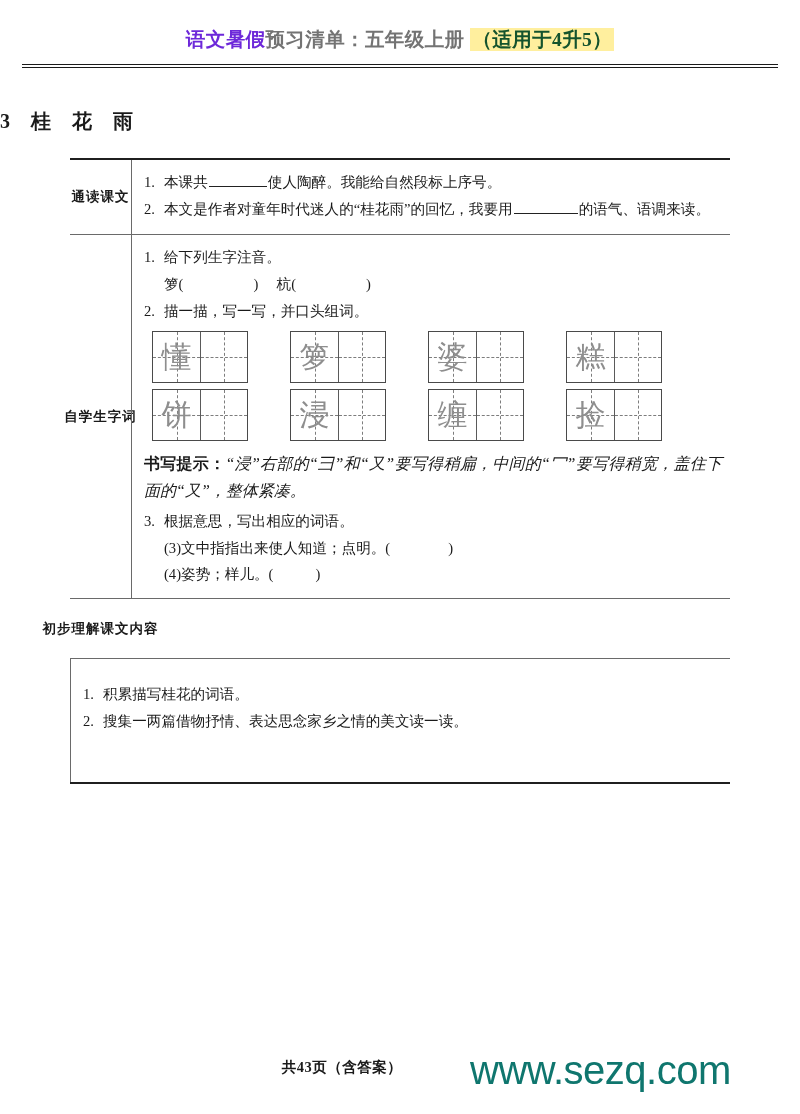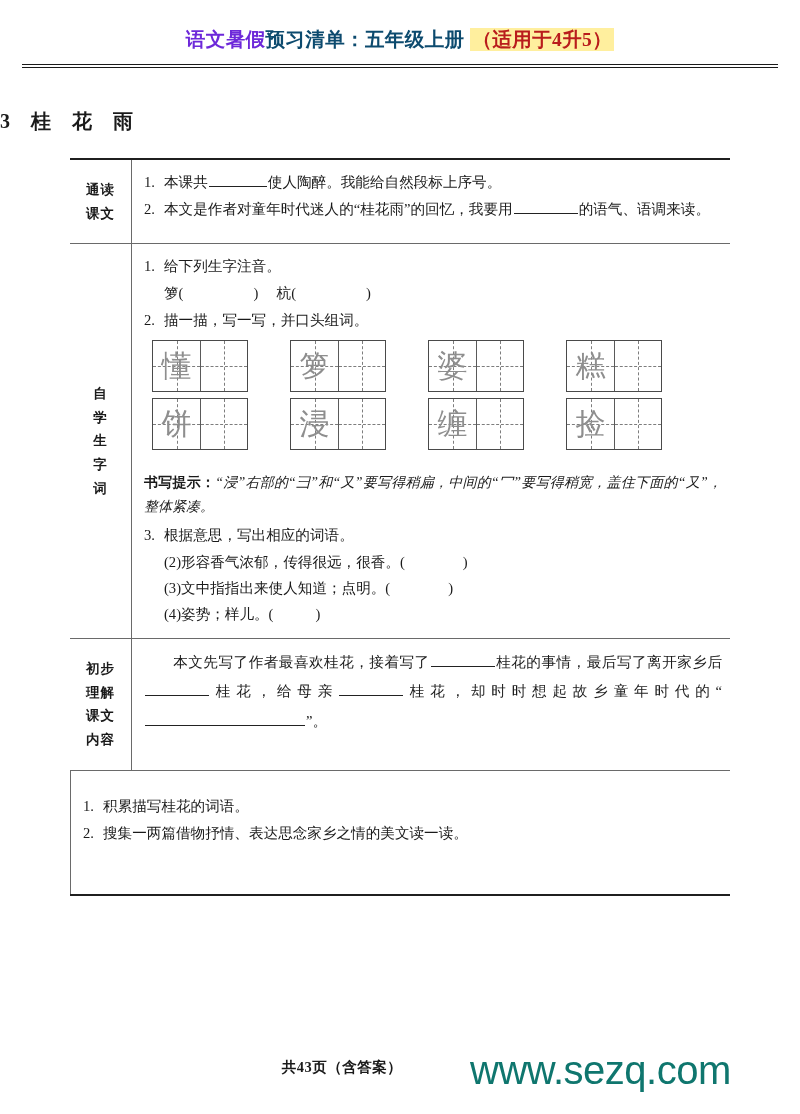--- a/index.html
+++ b/index.html
@@ -27,24 +27,24 @@
     position: absolute;
     left: 0; top: 26px;
     width: 800px;
     text-align: center;
     white-space: nowrap;
     font-size: 19.5px;
     font-weight: bold;
     letter-spacing: 0.4px;
   }
   .hdr-black { color: #6d28d9; }
-  .hdr-red   { color: #0c4a6e; font-family: Liberation Serif, serif; }
+  .hdr-red   { color: #737373; font-family: Liberation Serif, serif; }
   .hdr-mark  {
     background: #ffef9e;
-    color: #b91c1c;
+    color: #14532d;
     padding: 1px 2px;
     margin-left: 6px;
   }
   .header-rule {
     position: absolute;
     left: 22px; top: 64px;
     width: 756px;
     height: 4px;
     border-top: 1.6px solid #1a1a1a;
     border-bottom: 1.6px solid #1a1a1a;
@@ -76,21 +76,21 @@
     display: flex;
     align-items: stretch;
     border-bottom: 1px solid #6a6a6a;
   }
   .srow:last-child { border-bottom: none; }
 
   .scat {
     width: 61px;
     flex: 0 0 61px;
     display: flex;
-    flex-direction: column;
+    flex-direction: row;
     align-items: center;
     justify-content: center;
     text-align: center;
     font-size: 13.5px;
     font-weight: bold;
     line-height: 1.75;
     padding: 18px 0;
     box-sizing: border-box;
     letter-spacing: 1px;
   }
@@ -185,22 +185,22 @@
     position: relative;
     z-index: 2;
     font-size: 30px;
     color: #8e8e8e;
     font-family: "Liberation Serif", "DejaVu Serif", serif;
     line-height: 1;
   }
 
   
   .tip {
-    margin: 21px 0 4px 0;
-    font-size: 14px;
+    margin: 9px 0 4px 0;
+    font-size: 16px;
     line-height: 1.72;
     font-style: italic;
     text-align: justify;
   }
   .tip-label {
     font-weight: bold;
     font-style: normal;
   }
 
   .para-indent { text-indent: 2em; }
@@ -338,36 +338,32 @@
           <div class="gcell"></div>
         </div>
       </div>
 
       <div class="tip"><span class="tip-label">书写提示：</span><span>“浸”右部的“彐”和“又”要写得稍扁，中间的“冖”要写得稍宽，盖住下面的“又”，整体紧凑。</span></div>
 
       <div class="qitem">
         <span class="qnum">3.</span>
         <span class="qtext">根据意思，写出相应的词语。</span>
       </div>
-      <div class="paren-line"><span>(2)</span><span>形容香气浓郁，传得很远，很香。(</span><span class="pspace ps-md"></span>)</div>
       <div class="paren-line"><span>(3)</span><span>文中指指出来使人知道；点明。(</span><span class="pspace ps-md"></span>)</div>
       <div class="paren-line"><span>(4)</span><span>姿势；样儿。(</span><span class="pspace ps-sm"></span>)</div>
     </div>
   </div>
 
   <div class="srow">
     <div class="scat">
       <span>初步</span>
       <span>理解</span>
       <span>课文</span>
       <span>内容</span>
     </div>
-    <div class="sbody">
-      <div class="para-indent para-body"><span>本文先写了作者最喜欢桂花，接着写了</span><span class="blank b-lg"></span><span>桂花的事情，最后写了离开家乡后</span><span class="blank b-lg"></span><span>桂花，给母亲</span><span class="blank b-lg"></span><span>桂花，却时时想起故乡童年时代的“</span><span class="blank b-xl"></span><span>”。</span></div>
-    </div>
   </div>
 
   <div class="srow">
     <div class="sbody" style="padding-top:22px;padding-bottom:46px;">
       <div class="qitem">
         <span class="qnum">1.</span>
         <span class="qtext">积累描写桂花的词语。</span>
       </div>
       <div class="qitem">
         <span class="qnum">2.</span>

